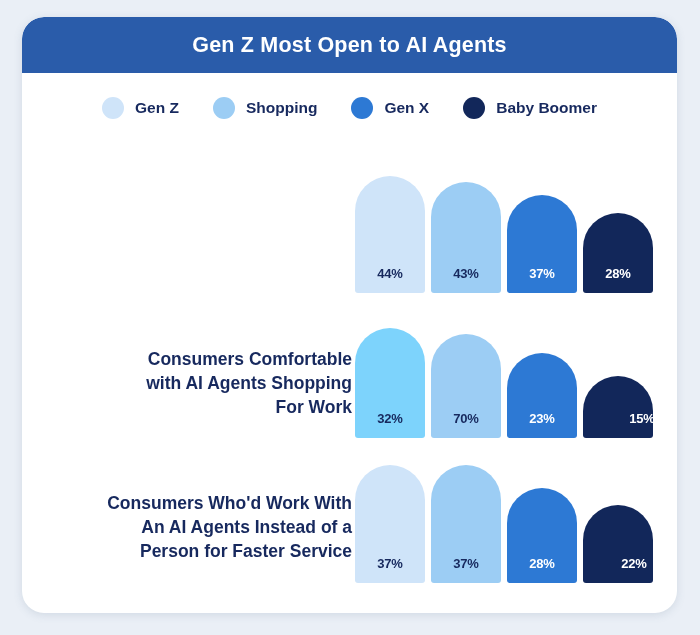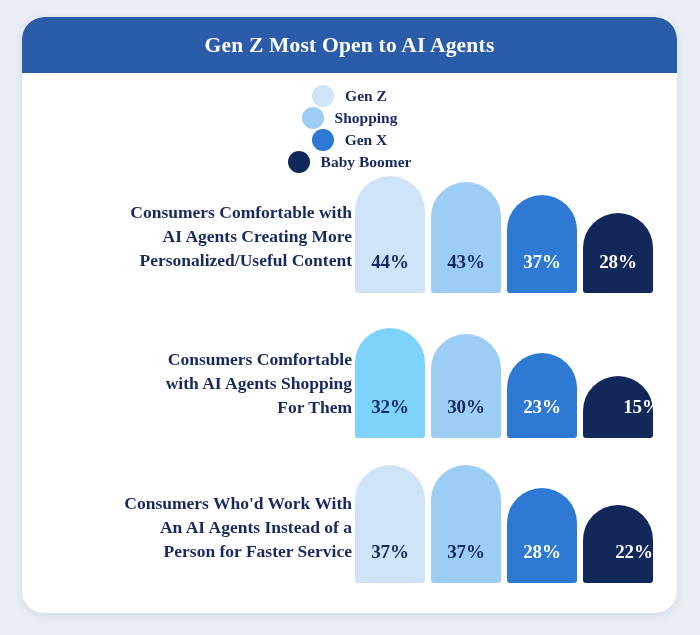--- a/index.html
+++ b/index.html
@@ -14,21 +14,20 @@
     font-family: "Liberation Sans", sans-serif;
     overflow: hidden;
   }
 
   .page {
     position: relative;
     width: 560px;
     height: 635px;
     background: #eaeff6;
     box-sizing: border-box;
-    font-family: Liberation Serif, serif;
   }
 
   .card {
     position: absolute;
     left: 22px;
     top: 17px;
     width: 655px;
     height: 596px;
     background: #ffffff;
     border-radius: 22px;
@@ -55,27 +54,25 @@
     font-size: 21.5px;
     font-weight: bold;
     letter-spacing: 0.2px;
     text-align: center;
     white-space: nowrap;
   }
 
   .legend {
     position: absolute;
     left: 0;
-    top: 68px;
-    width: 655px;
-    display: flex;
-    align-items: center;
+    top: 80px;
+    width: 655px;
+    display: flex;
     justify-content: center;
     box-sizing: border-box;
-    flex-direction: column;
   }
   .legend-item {
     display: flex;
     align-items: center;
     margin: 0 17px;
   }
   .legend-dot {
     width: 22px;
     height: 22px;
     border-radius: 50%;
@@ -133,23 +130,23 @@
     margin-right: 6px;
     border-radius: 35px 35px 3px 3px;
     display: flex;
     align-items: flex-end;
     justify-content: center;
     box-sizing: border-box;
   }
   .bar:last-child { margin-right: 0; }
 
   .bar-value {
-    font-size: 19px;
-    font-weight: bold;
-    padding-bottom: 20px;
+    font-size: 13px;
+    font-weight: bold;
+    padding-bottom: 12px;
     letter-spacing: -0.2px;
     white-space: nowrap;
   }
 </style>
 </head>
 <body>
 
 <div class="page" style="background: rgb(234, 239, 246);">
   <div class="card" style="background: rgb(255, 255, 255);">
 
@@ -172,49 +169,46 @@
       </div>
       <div class="legend-item">
         <span class="legend-dot" id="dot3" style="background: rgb(18, 39, 90);"></span>
         <span class="legend-label">Baby Boomer</span>
       </div>
     </div>
 
     <div class="rows">
 
       <div class="row">
-        <div class="row-label r0">Consumers Comfortable with
-AI Agents Creating More
-Personalized/Useful Content</div>
         <div class="bars">
           <div class="bar" style="background: rgb(207, 228, 249); height: 117px;">
             <span class="bar-value" style="color: rgb(23, 41, 94);">44%</span>
           </div>
           <div class="bar" style="background: rgb(156, 205, 244); height: 111px;">
             <span class="bar-value" style="color: rgb(23, 41, 94);">43%</span>
           </div>
           <div class="bar" style="background: rgb(45, 121, 212); height: 98px;">
             <span class="bar-value" style="color: rgb(255, 255, 255);">37%</span>
           </div>
           <div class="bar" style="background: rgb(18, 39, 90); height: 80px;">
             <span class="bar-value" style="color: rgb(255, 255, 255);">28%</span>
           </div>
         </div>
       </div>
 
       <div class="row">
         <div class="row-label r1">Consumers  Comfortable
 with AI Agents Shopping
-For Them</div>
+For Work</div>
         <div class="bars">
           <div class="bar" style="background: #7dd3fc; height: 110px;">
             <span class="bar-value" style="color: rgb(23, 41, 94);">32%</span>
           </div>
           <div class="bar" style="background: rgb(156, 205, 244); height: 104px;">
-            <span class="bar-value" style="color: rgb(23, 41, 94);">30%</span>
+            <span class="bar-value" style="color: rgb(23, 41, 94);">70%</span>
           </div>
           <div class="bar" style="background: rgb(45, 121, 212); height: 85px;">
             <span class="bar-value" style="color: rgb(255, 255, 255);">23%</span>
           </div>
           <div class="bar" style="background: rgb(18, 39, 90); height: 62px;">
             <span class="bar-value" style="color: rgb(255, 255, 255); margin-left: 48px;">15%</span>
           </div>
         </div>
       </div>
 

